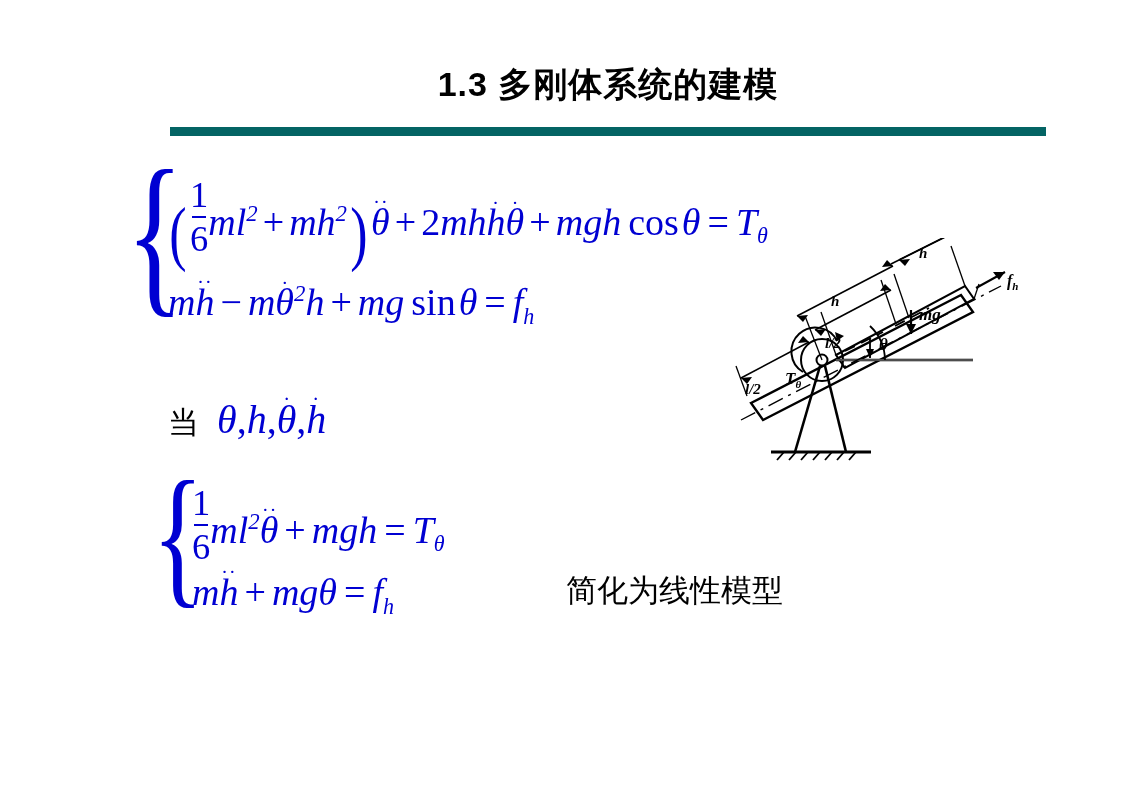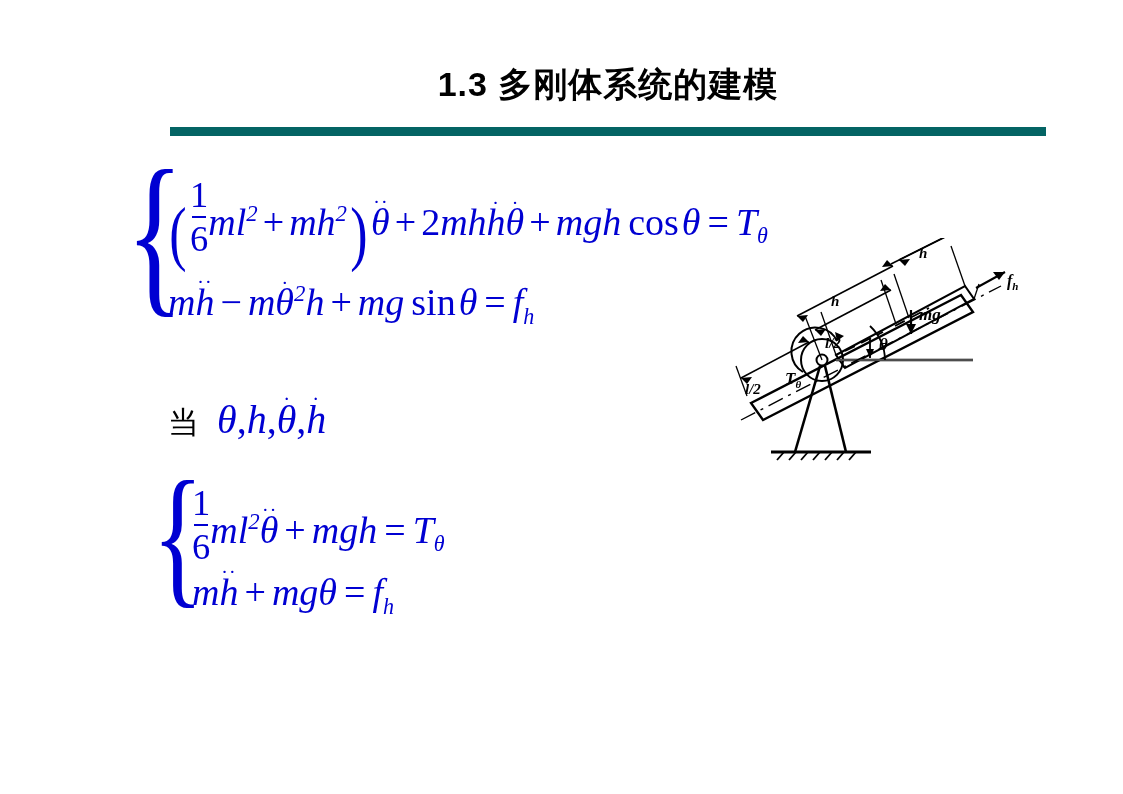--- a/index.html
+++ b/index.html
@@ -206,20 +206,21 @@
   </div>
 
   <div class="math" id="eq3">
     <span class="frac"><span class="num mo">1</span><span class="bar"></span><span class="den mo">6</span></span><span class="mi">m</span><span class="mi">l</span><span class="sup mo">2</span><span class="acc dd th"><span class="base mi">θ</span><span class="dots">··</span></span><span class="mo" style="padding:0 6px;">+</span><span class="mi">mgh</span><span class="mo" style="padding:0 7px;">=</span><span class="mi">T</span><span class="sub">θ</span>
   </div>
 
   <div class="math" id="eq4">
     <span class="mi">m</span><span class="acc dd"><span class="base mi">h</span><span class="dots">··</span></span><span class="mo" style="padding:0 6px;">+</span><span class="mi">mg</span><span class="mi">θ</span><span class="mo" style="padding:0 7px;">=</span><span class="mi">f</span><span class="sub">h</span>
   </div>
 
+  <div class="cn" id="note-line">简化为线性模型</div>
 
   <div id="diagram">
     <svg width="300" height="230" viewBox="0 0 300 230" xmlns="http://www.w3.org/2000/svg">
       <g fill="none" stroke="#000000" stroke-width="2.2" stroke-linecap="butt">
 
         <g>
           <path d="M 18,165 L 228,57 L 240,74 L 30,182 Z" stroke-width="2.4"></path>
         </g>
 
         <g>

